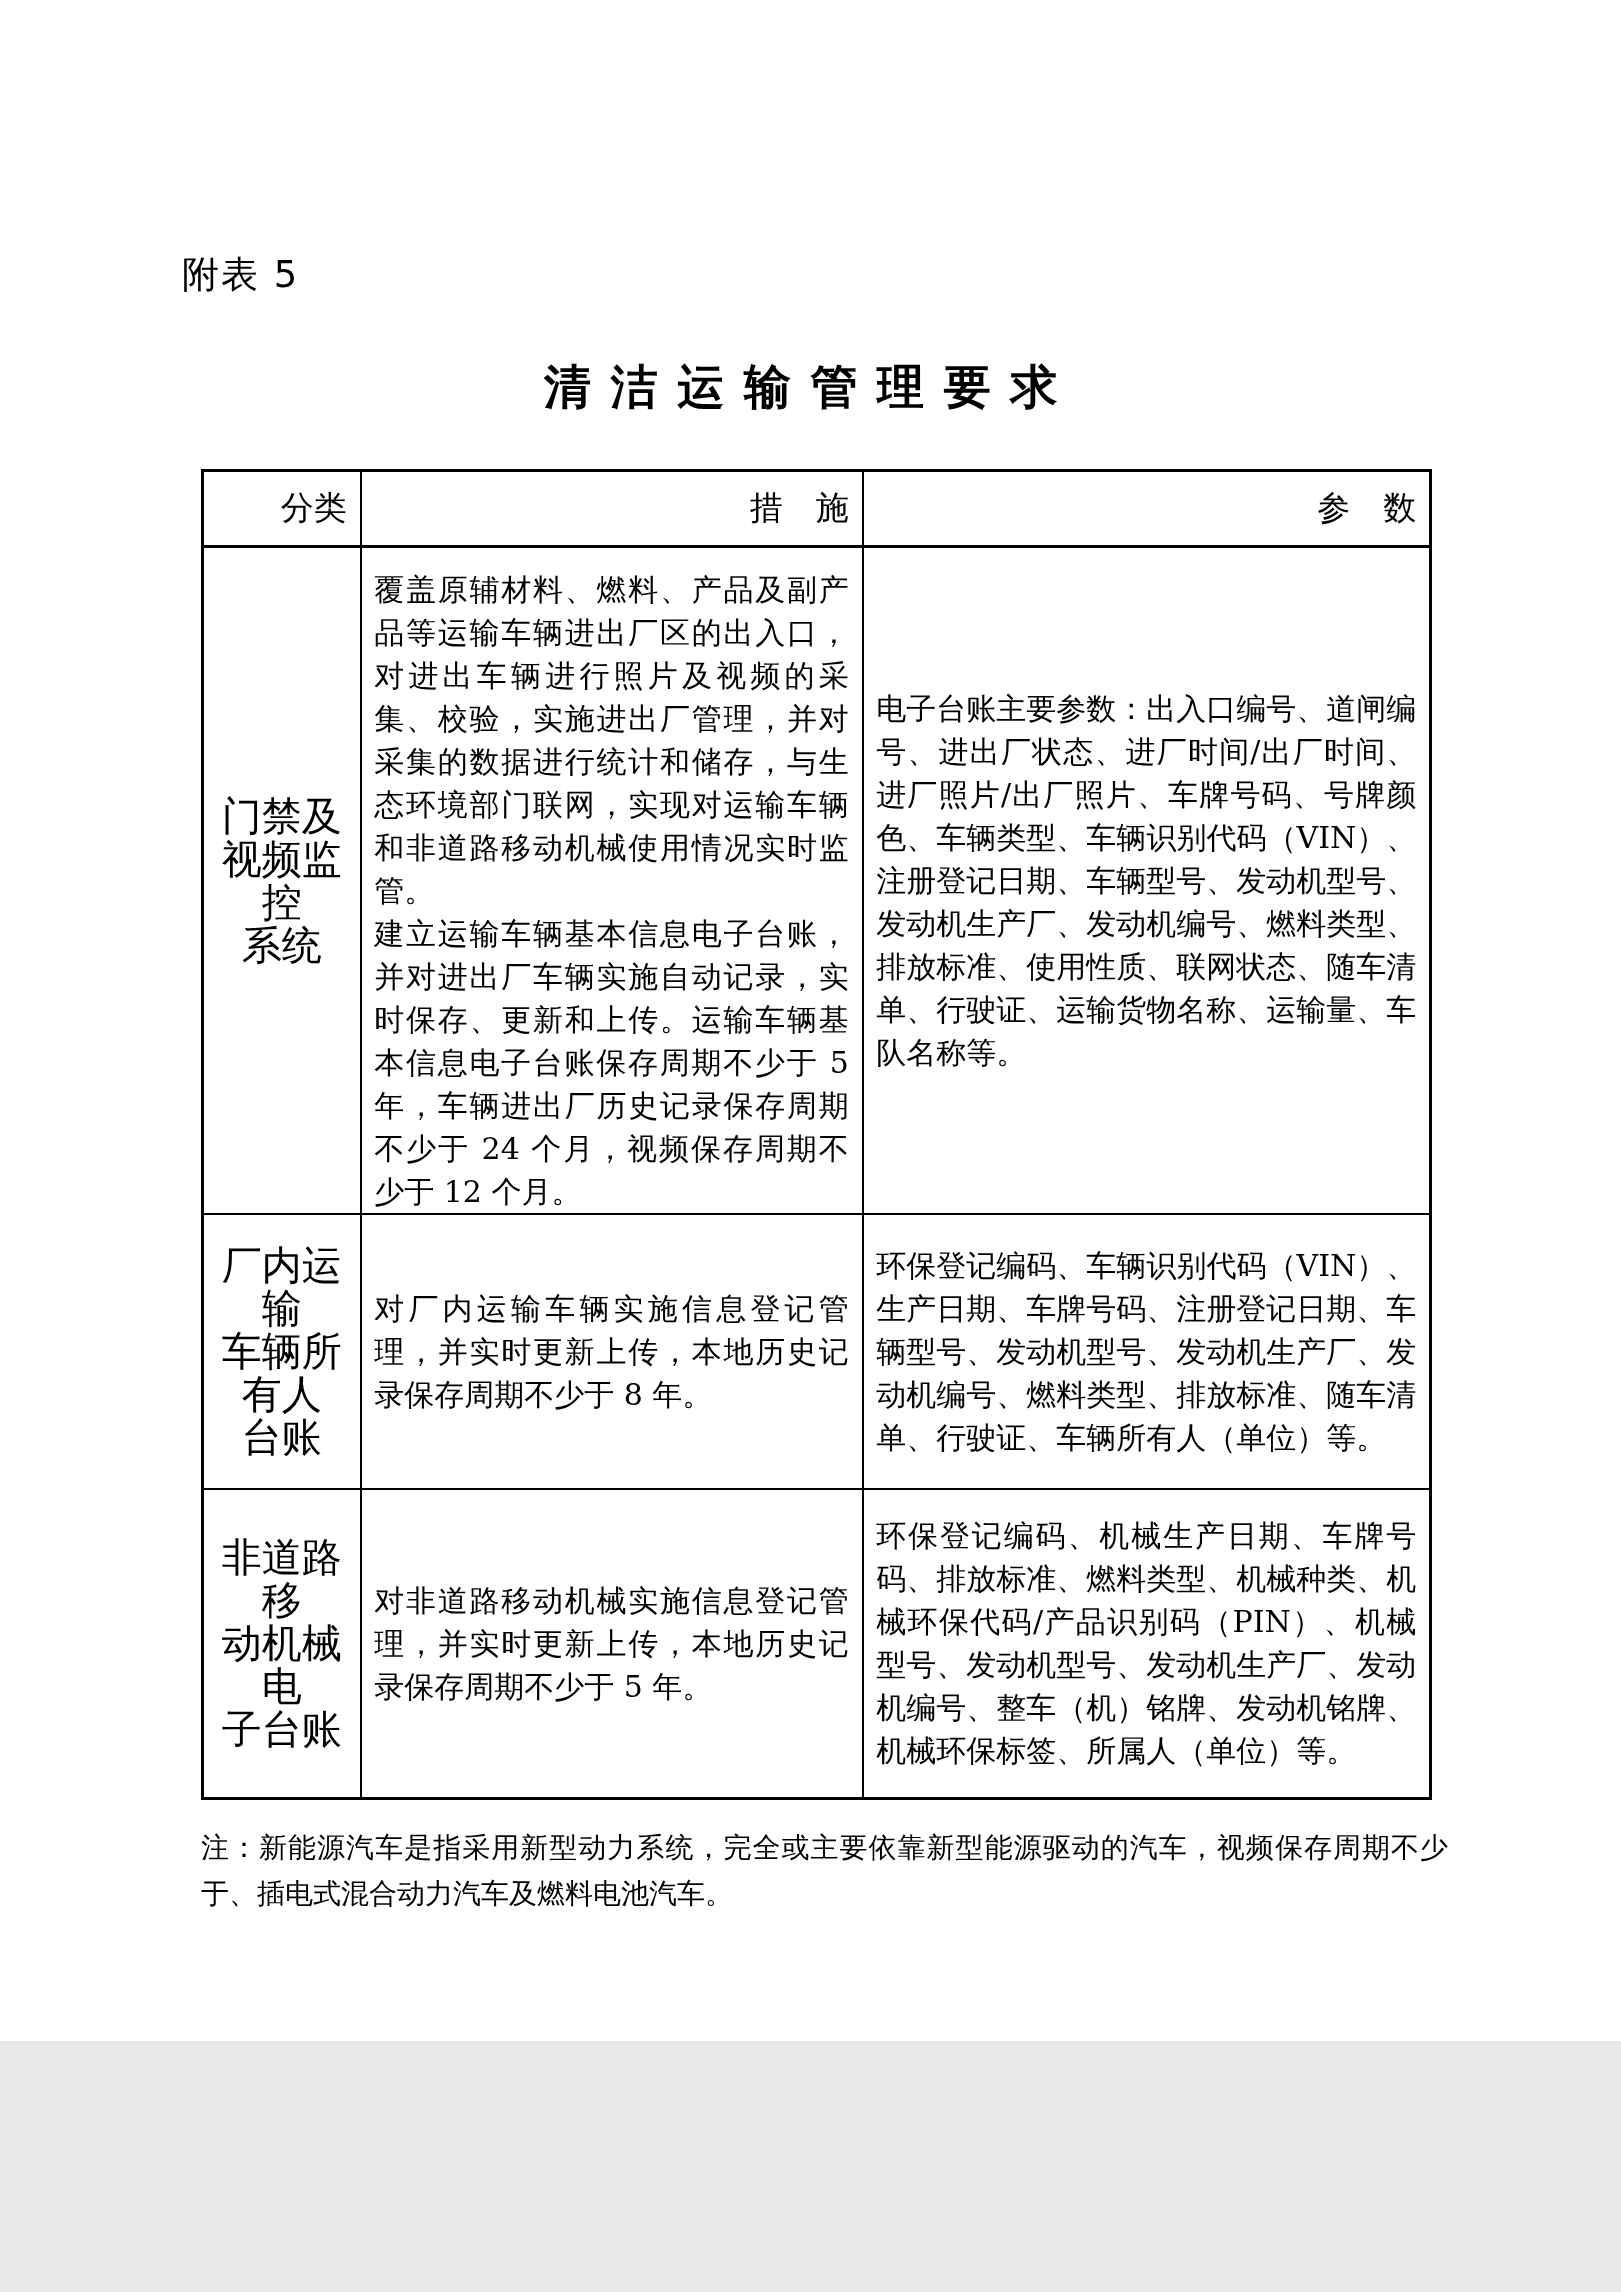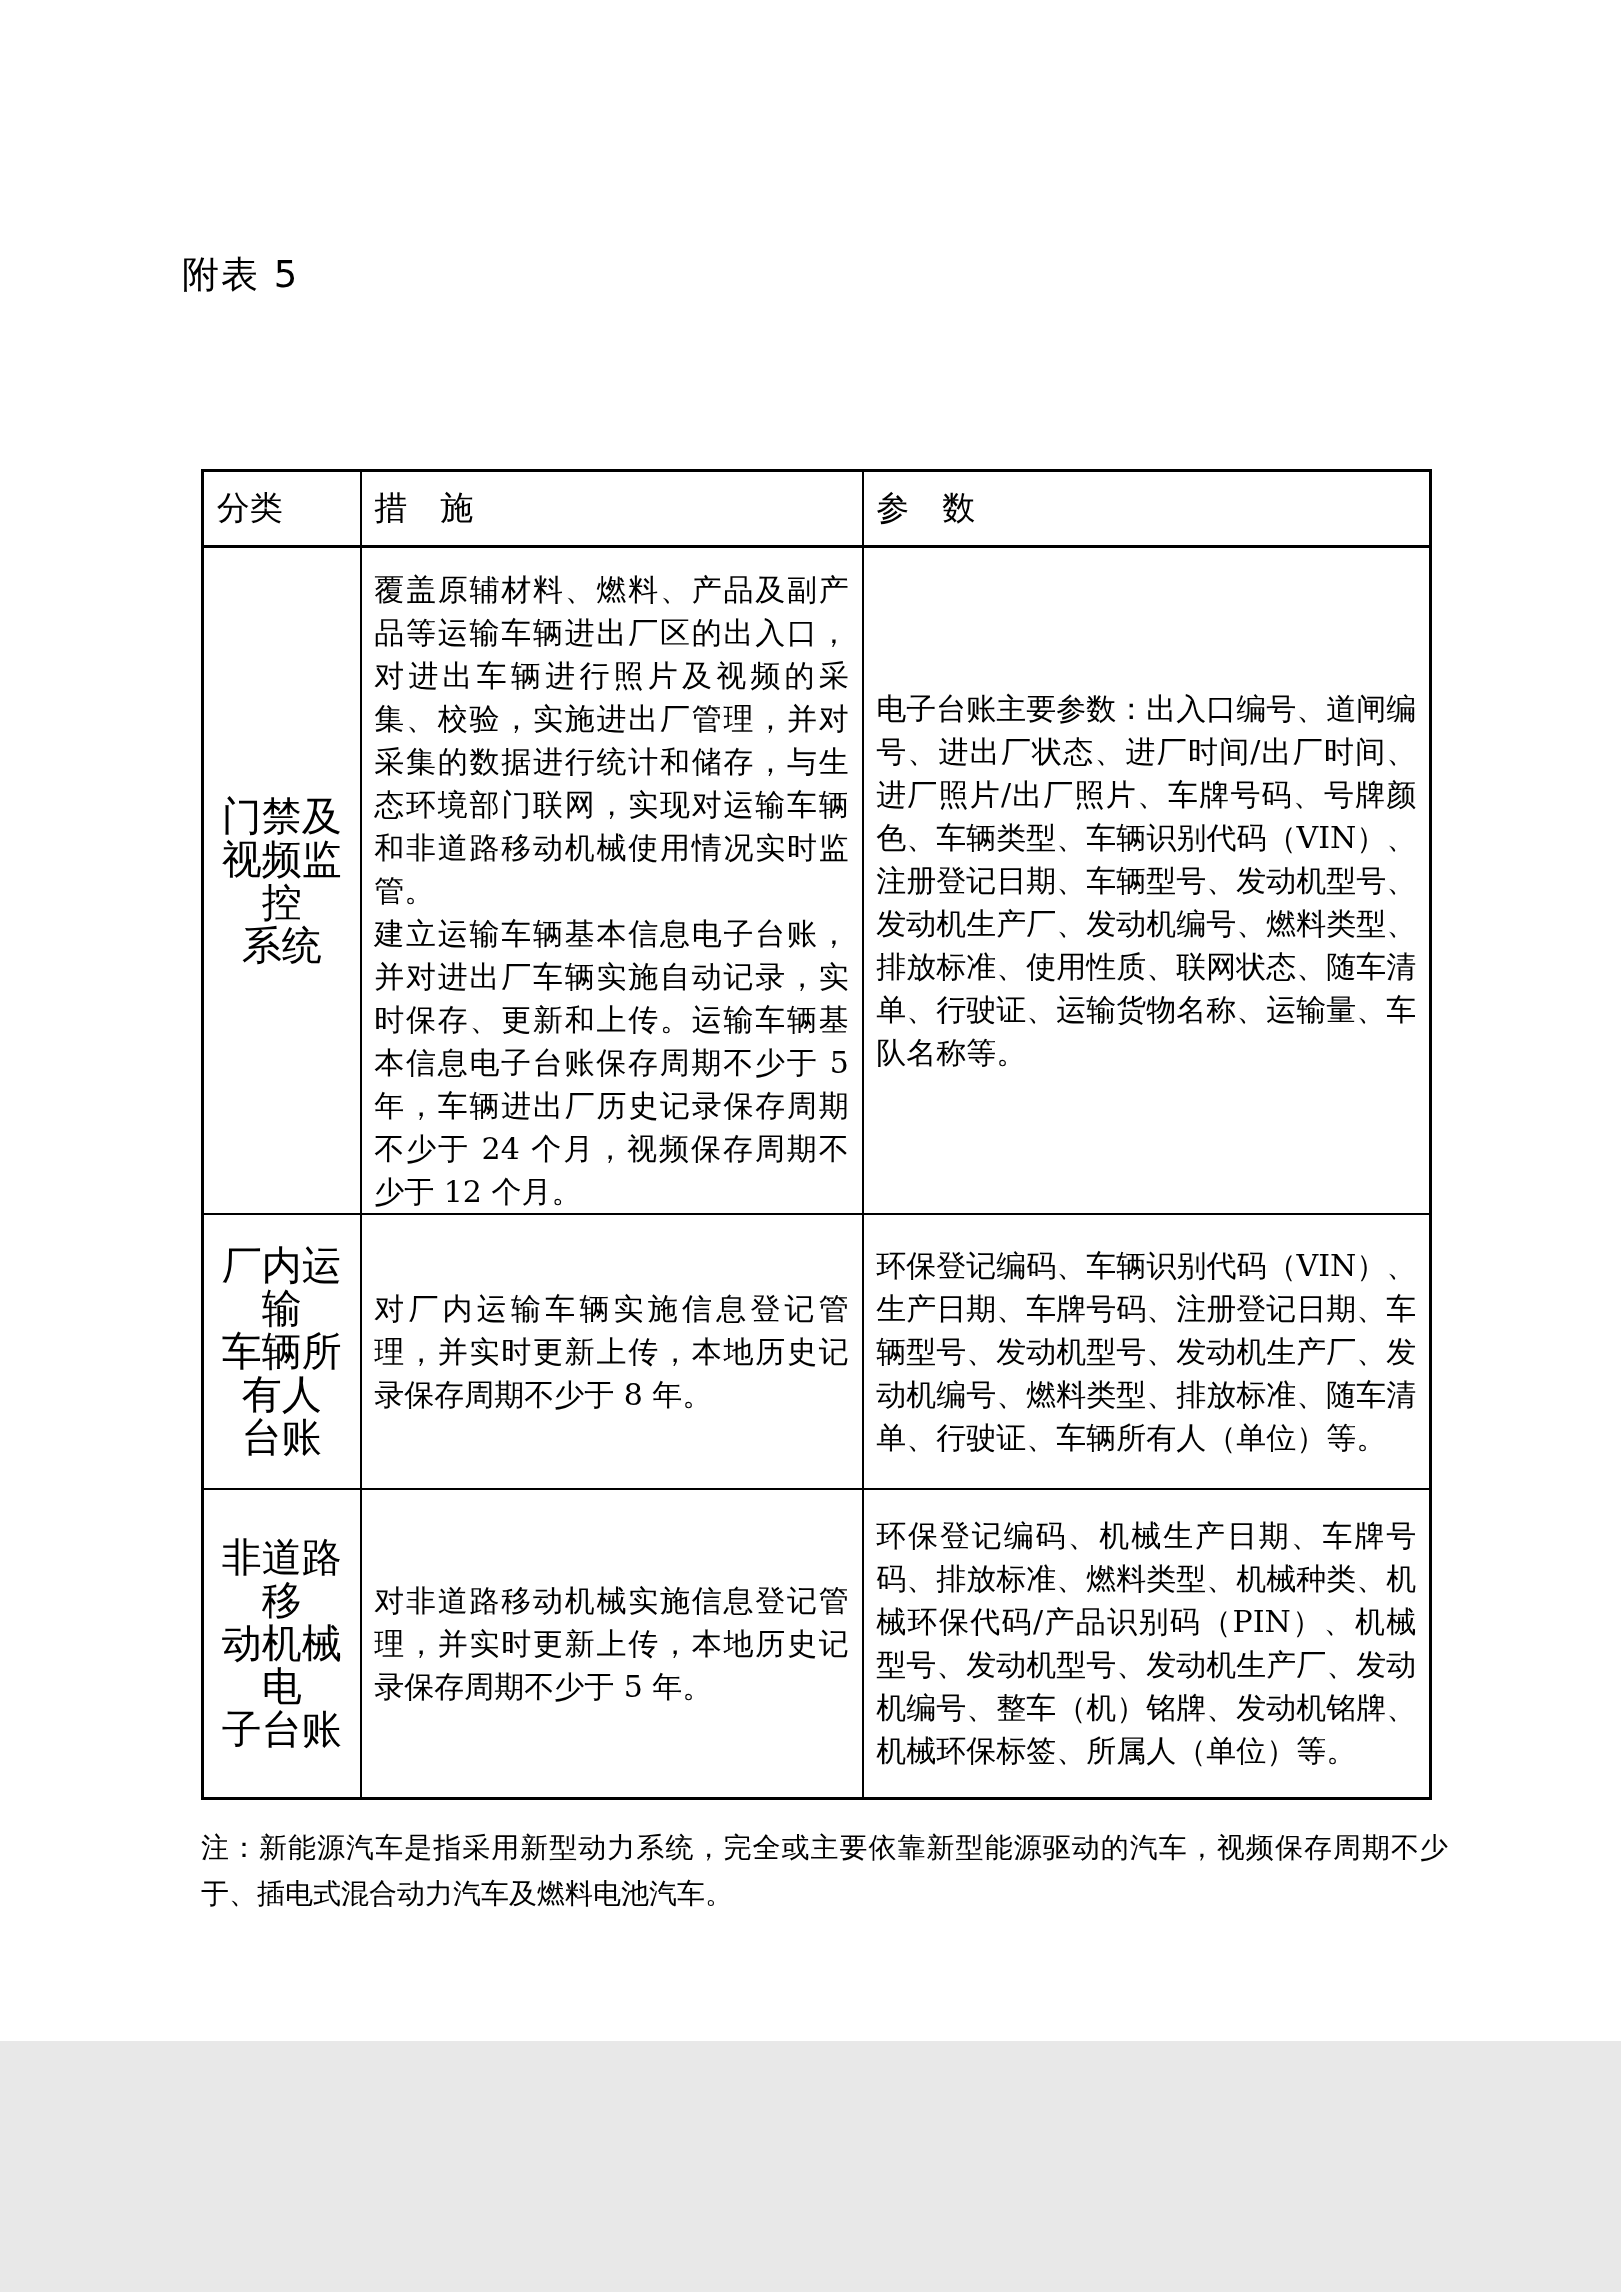--- a/index.html
+++ b/index.html
@@ -49,21 +49,21 @@
   table.req-table th, table.req-table td {
     border: 2px solid #000;
     padding: 0 12.7px;
     font-weight: normal;
     box-sizing: border-box;
   }
   tr.header-row { height: 76px; }
   tr.header-row th {
     font-family: "DejaVu Sans", "Liberation Sans", sans-serif;
     font-size: 33px;
-    text-align: left;
+    text-align: right;
     vertical-align: middle;
     border-bottom: 3.9px solid #000;
   }
   tr.row-1 { height: 653px; }
   tr.row-2 { height: 275px; }
   tr.row-3 { height: 309px; }
   td.cat-cell {
     text-align: center;
     vertical-align: middle;
     font-size: 40px;
@@ -98,20 +98,21 @@
     font-weight: bold;
   }
 </style>
 </head>
 <body>
 
 <div class="page">
 
   <div class="appendix-label">附表 5</div>
 
+  <div class="doc-title">清洁运输管理要求</div>
 
   <table class="req-table">
     <colgroup>
         <col class="c1">
         <col class="c2">
         <col class="c3">
       </colgroup>
     <tbody>
       <tr class="header-row">
         <th>分类</th>

